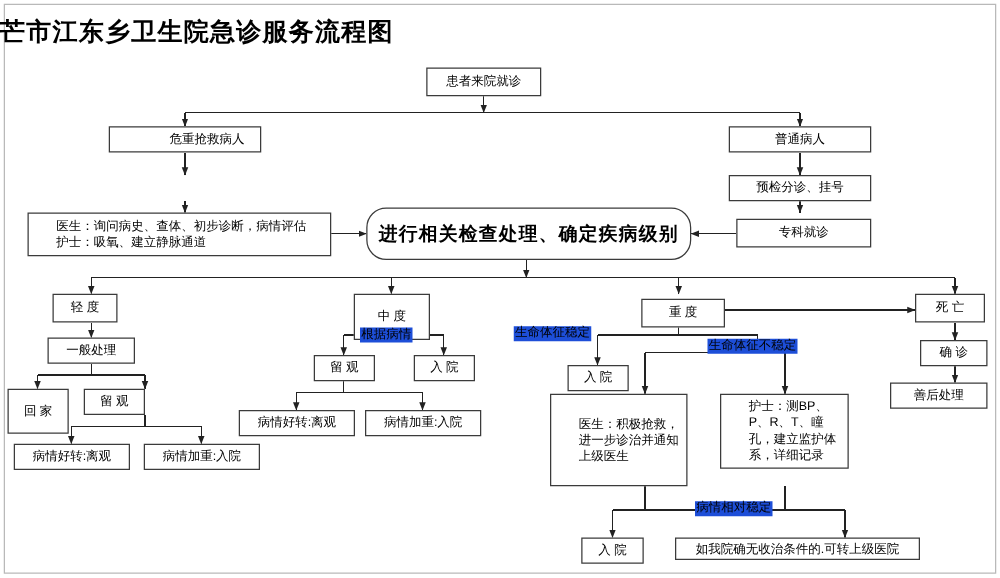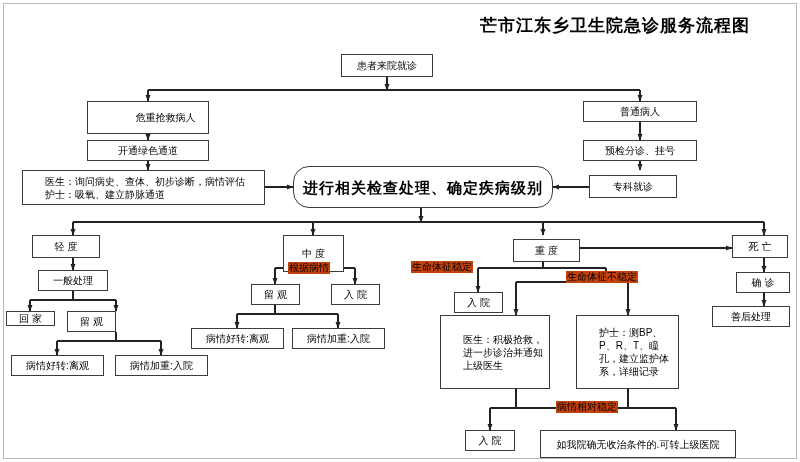--- a/index.html
+++ b/index.html
@@ -19,22 +19,22 @@
     position:absolute;
     left:3px;top:3px;
     width:794px;height:456px;
     border:1px solid #b9b9b9;
     box-sizing:border-box;
     pointer-events:none;
   }
   #title{
     position:absolute;
     left:0;top:14px;width:750px;
-    text-align:right;
-    font-size:17px;
+    text-align:left;
+    font-size:20px;
     font-weight:bold;
     letter-spacing:1px;
     line-height:24px;
   }
   svg#wires{
     position:absolute;left:0;top:0;
     width:800px;height:462px;
     pointer-events:none;
   }
   .node{
@@ -55,21 +55,21 @@
   .node.big{
     font-size:15px;
     font-weight:bold;
     letter-spacing:1px;
     border-radius:16px;
   }
   .label{
     position:absolute;
     font-size:10px;
     line-height:12px;
-    background:#c2410c;
+    background:#1d4ed8;
     padding:0 1px;
     white-space:nowrap;
   }
 </style>
 </head>
 <body>
 
 <div id="page">
 
   <div id="frame"></div>
@@ -147,70 +147,69 @@
       <path d="M676,408 L676,430" marker-end="url(#ah)"></path>
 
       <path d="M764,258 L764,272" marker-end="url(#ah)"></path>
       <path d="M764,293 L764,306" marker-end="url(#ah)"></path>
 
     </g>
   </svg>
 
   <div class="node" style="left:341px;top:54px;width:92px;height:23px;">患者来院就诊</div>
 
-  <div class="node" style="left:87px;top:101px;width:122px;height:33px;padding-left:38px;">危重抢救病人</div>
-
-  <div class="node" style="left:87px;top:140px;width:122px;height:21px;">开通绿色通道</div>
+  <div class="node" style="left:87px;top:101px;width:122px;height:21px;padding-left:38px;">危重抢救病人</div>
+
 
   <div class="node left" style="left:22px;top:170px;width:243px;height:35px;">医生：询问病史、查体、初步诊断，病情评估
 护士：吸氧、建立静脉通道</div>
 
   <div class="node big" style="left:293px;top:166px;width:260px;height:42px;">进行相关检查处理、确定疾病级别</div>
 
   <div class="node" style="left:583px;top:101px;width:114px;height:21px;">普通病人</div>
 
   <div class="node" style="left:583px;top:140px;width:114px;height:21px;">预检分诊、挂号</div>
 
-  <div class="node" style="left:589px;top:175px;width:88px;height:23px;">专科就诊</div>
-
-  <div class="node" style="left:32px;top:235px;width:68px;height:23px;">轻 度</div>
+  <div class="node" style="left:589px;top:175px;width:108px;height:23px;">专科就诊</div>
+
+  <div class="node" style="left:42px;top:235px;width:52px;height:23px;">轻 度</div>
 
   <div class="node" style="left:283px;top:235px;width:61px;height:37px;">中 度</div>
 
   <div class="node" style="left:513px;top:239px;width:67px;height:23px;">重 度</div>
 
   <div class="node" style="left:732px;top:235px;width:56px;height:23px;">死 亡</div>
 
   <div class="node" style="left:38px;top:270px;width:70px;height:21px;">一般处理</div>
 
-  <div class="node" style="left:6px;top:311px;width:49px;height:15px;">回 家</div>
+  <div class="node" style="left:6px;top:311px;width:49px;height:36px;">回 家</div>
 
   <div class="node" style="left:67px;top:311px;width:49px;height:21px;">留 观</div>
 
   <div class="node" style="left:11px;top:355px;width:93px;height:21px;">病情好转:离观</div>
 
   <div class="node" style="left:115px;top:355px;width:93px;height:21px;">病情加重:入院</div>
 
   <div class="node" style="left:251px;top:284px;width:49px;height:21px;">留 观</div>
 
   <div class="node" style="left:331px;top:284px;width:49px;height:21px;">入 院</div>
 
   <div class="node" style="left:191px;top:328px;width:93px;height:21px;">病情好转:离观</div>
 
   <div class="node" style="left:292px;top:328px;width:93px;height:21px;">病情加重:入院</div>
 
   <div class="node" style="left:454px;top:292px;width:49px;height:21px;">入 院</div>
 
   <div class="node left" style="left:440px;top:315px;width:110px;height:74px;">医生：积极抢救，进一步诊治并通知上级医生</div>
 
-  <div class="node left" style="left:576px;top:315px;width:103px;height:74px;">护士：测BP、P、R、T、瞳孔，建立监护体系，详细记录</div>
+  <div class="node left" style="left:576px;top:315px;width:103px;height:60px;">护士：测BP、P、R、T、瞳孔，建立监护体系，详细记录</div>
 
   <div class="node" style="left:465px;top:430px;width:50px;height:21px;">入 院</div>
 
-  <div class="node" style="left:540px;top:430px;width:196px;height:28px;">如我院确无收治条件的.可转上级医院</div>
+  <div class="node" style="left:540px;top:430px;width:196px;height:18px;">如我院确无收治条件的.可转上级医院</div>
 
   <div class="node" style="left:736px;top:272px;width:54px;height:21px;">确 诊</div>
 
   <div class="node" style="left:712px;top:306px;width:78px;height:21px;text-align:center;">善后处理</div>
 
   <div class="label" style="left:288px;top:262px;">根据病情</div>
 
   <div class="label" style="left:411px;top:261px;">生命体征稳定</div>
 
   <div class="label" style="left:566px;top:271px;">生命体征不稳定</div>

